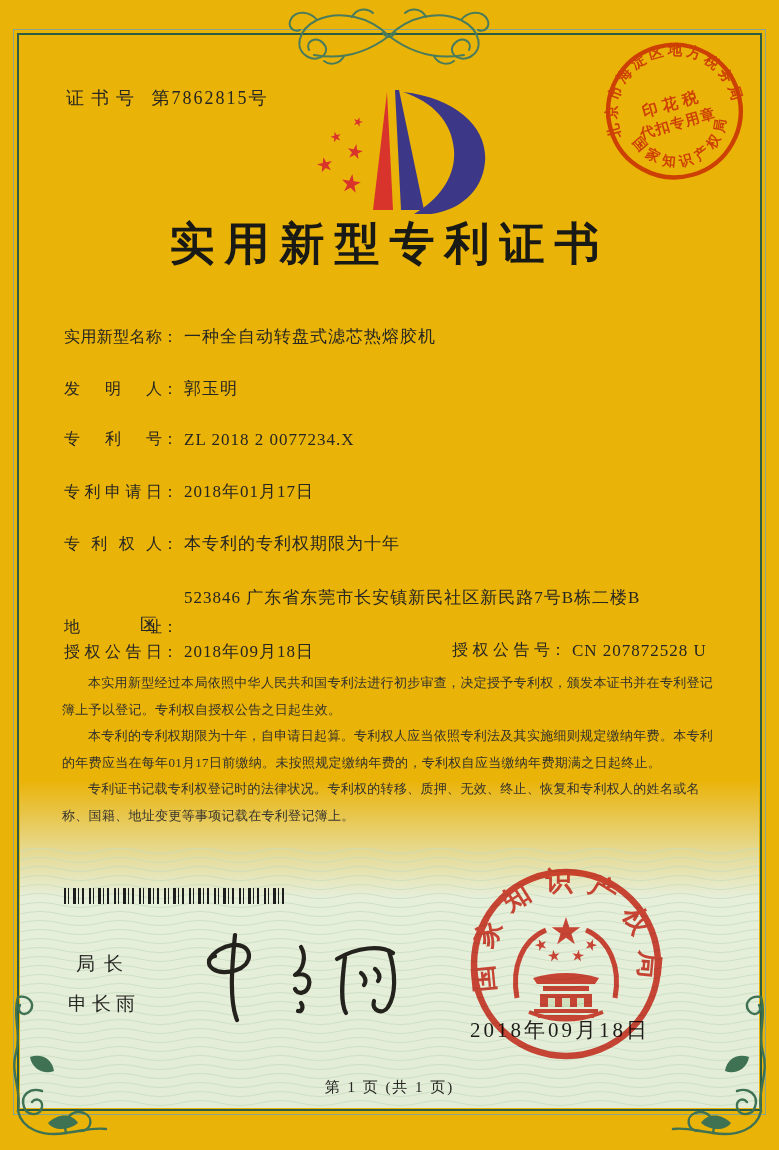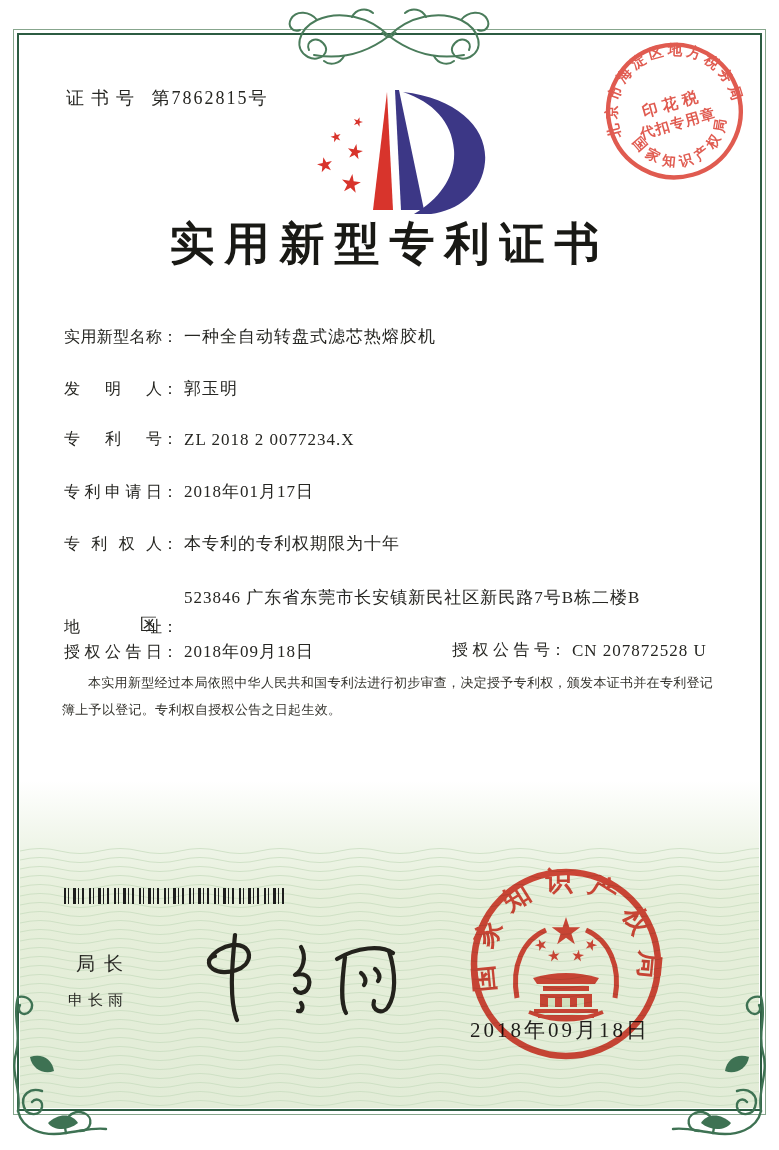--- a/index.html
+++ b/index.html
@@ -1,18 +1,18 @@
 <!DOCTYPE html>
 <html><head>
 <meta charset="utf-8">
 <style>
   html,body{margin:0;padding:0;background:#ddd;}
   .page{
     position:relative;width:779px;height:1150px;margin:0 auto;
-    background:#ffffff;overflow:hidden;
+    background:#eab308;overflow:hidden;
     font-family:"Liberation Serif","DejaVu Serif",serif;color:#262622;
   }
   
   .frame-outer{position:absolute;left:13px;top:29px;right:13px;bottom:35px;border:1px solid #87a68d;z-index:1;}
   .frame-inner{position:absolute;left:17px;top:33px;right:17px;bottom:39px;border:2px solid #2c5c42;z-index:1;}
   .green-tint{position:absolute;left:20px;right:20px;top:640px;bottom:42px;z-index:0;
     background:linear-gradient(180deg,rgba(228,238,217,0) 0%,rgba(228,238,217,0) 30%,rgba(228,238,217,.65) 45%,#e6efda 55%,#e2ecd7 100%);}
   .waves{position:absolute;left:20px;top:845px;z-index:0;}
   
   .ornaments{position:absolute;left:0;top:0;z-index:2;pointer-events:none;}
@@ -32,21 +32,21 @@
   .addr-val{white-space:normal;width:560px;line-height:27px;}
   .addr-line2{display:block;margin-left:-44px;}
   .row-right{left:452px;}
   
   .paras{position:absolute;left:62px;top:670px;width:658px;z-index:3;}
   .paras p{margin:0;text-indent:2em;font-size:13px;line-height:26.5px;letter-spacing:.3px;color:#33322c;}
   
   .barcode{position:absolute;left:64px;top:888px;width:224px;height:16px;z-index:3;
     background:repeating-linear-gradient(90deg,#1d1d1d 0px,#1d1d1d 2px,rgba(0,0,0,0) 2px,rgba(0,0,0,0) 4px,#1d1d1d 4px,#1d1d1d 5px,rgba(0,0,0,0) 5px,rgba(0,0,0,0) 9px,#1d1d1d 9px,#1d1d1d 12px,rgba(0,0,0,0) 12px,rgba(0,0,0,0) 14px,#1d1d1d 14px,#1d1d1d 15px,rgba(0,0,0,0) 15px,rgba(0,0,0,0) 18px,#1d1d1d 18px,#1d1d1d 20px,rgba(0,0,0,0) 20px,rgba(0,0,0,0) 25px);}
   .director-title{position:absolute;left:76px;top:951px;font-size:19px;letter-spacing:9px;z-index:3;}
-  .director-name{position:absolute;left:68px;top:991px;font-size:15px;letter-spacing:5px;z-index:3;}
+  .director-name{position:absolute;left:68px;top:991px;font-size:19px;letter-spacing:5px;z-index:3;}
   .signature{position:absolute;left:185px;top:915px;z-index:3;}
   .seal{position:absolute;left:450px;top:860px;z-index:4;mix-blend-mode:multiply;opacity:.92;}
   .seal-date{position:absolute;left:470px;top:1016px;font-size:21px;letter-spacing:3px;color:#1e1d1a;z-index:3;}
   .footer{position:absolute;left:0;top:1078px;width:100%;text-align:center;font-size:15px;letter-spacing:2px;z-index:3;}
   svg text{font-family:"Liberation Serif","DejaVu Serif",serif;}
 </style>
 </head>
 <body>
 
 <div class="page">
@@ -195,20 +195,22 @@
     <span class="fvalue">2018年09月18日</span>
   </div>
   <div class="row row-right" style="top:640px">
     <span class="flabel">授权公告号</span>
       <span class="colon">：</span>
     <span class="fvalue">CN 207872528 U</span>
   </div>
 
   <div class="paras">
     <p>本实用新型经过本局依照中华人民共和国专利法进行初步审查，决定授予专利权，颁发本证书并在专利登记簿上予以登记。专利权自授权公告之日起生效。</p>
+    <p>本专利的专利权期限为十年，自申请日起算。专利权人应当依照专利法及其实施细则规定缴纳年费。本专利的年费应当在每年01月17日前缴纳。未按照规定缴纳年费的，专利权自应当缴纳年费期满之日起终止。</p>
+    <p>专利证书记载专利权登记时的法律状况。专利权的转移、质押、无效、终止、恢复和专利权人的姓名或名称、国籍、地址变更等事项记载在专利登记簿上。</p>
   </div>
 
   <div class="barcode"></div>
 
   <div class="director-title">局长</div>
   <div class="director-name">申长雨</div>
 
   <svg class="signature" width="215" height="112" viewBox="0 0 215 112">
     <g stroke="#23221c" stroke-width="4.2" fill="none" stroke-linecap="round" stroke-linejoin="round">
       <path d="M24,45 C34,28 62,24 64,40 C65,54 40,62 28,54 C21,49 24,42 30,41"></path>
@@ -246,14 +248,15 @@
       <rect x="112" y="138" width="8" height="9" fill="#e9f1df"></rect>
       <rect x="127" y="138" width="7" height="9" fill="#e9f1df"></rect>
       <rect x="84" y="149" width="64" height="4"></rect>
       <rect x="88" y="155" width="56" height="3"></rect>
       <path d="M67,138 C61,106 73,80 96,70" fill="none" stroke="#dc392c" stroke-width="5"></path>
       <path d="M165,138 C171,106 159,80 136,70" fill="none" stroke="#dc392c" stroke-width="5"></path>
       <path d="M79,152 Q116,167 153,152" fill="none" stroke="#dc392c" stroke-width="4"></path>
     </g>
   </svg>
 
+  <div class="footer">第 1 页 (共 1 页)</div>
 
 </div>
 
 </body></html>

